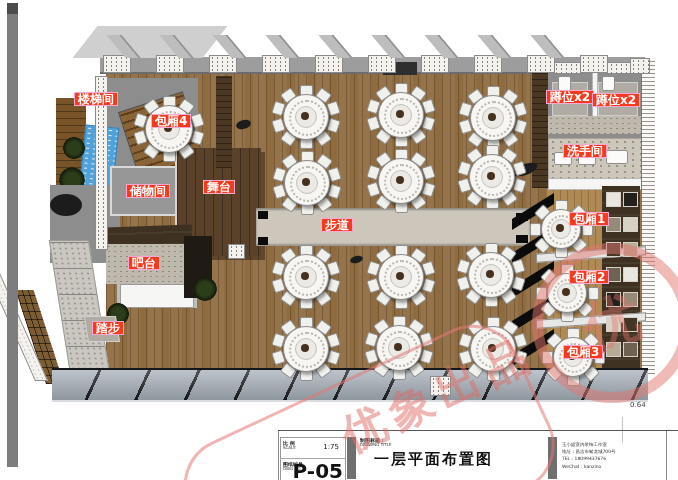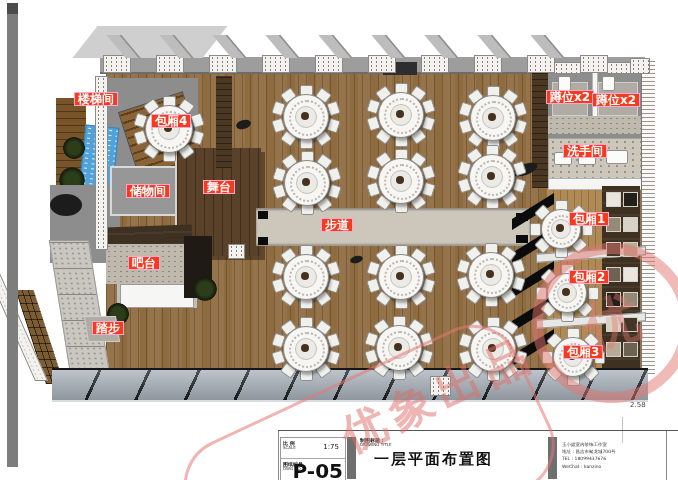--- a/index.html
+++ b/index.html
@@ -480,21 +480,21 @@
       <div class="plan-label" style="left: 592px; top: 93px; background: rgb(245, 58, 30);">蹲位x2</div>
       <div class="plan-label" style="left: 563px; top: 144px; background: rgb(245, 58, 30);">洗手间</div>
       <div class="plan-label" style="left: 569px; top: 212px; background: rgb(245, 58, 30);">包厢1</div>
       <div class="plan-label" style="left: 569px; top: 270px; background: rgb(245, 58, 30);">包厢2</div>
       <div class="plan-label" style="left: 563px; top: 345px; background: rgb(245, 58, 30);">包厢3</div>
     </div>
 
   <div class="abs leftbar"></div>
   <div class="abs leftbar-cap"></div>
 
-  <div class="abs scale-note">2.58</div>
+  <div class="abs scale-note">0.64</div>
 
   <div class="titleblock">
     <div class="tb-vline" style="left:0"></div>
     <div class="tb-vline" style="left:388px"></div>
 
     <div class="tb-block-a">
       <div class="tb-row">
         <div class="tb-lbl">
           <span class="cn">比 例</span>
           <span class="en">SCALE</span>

